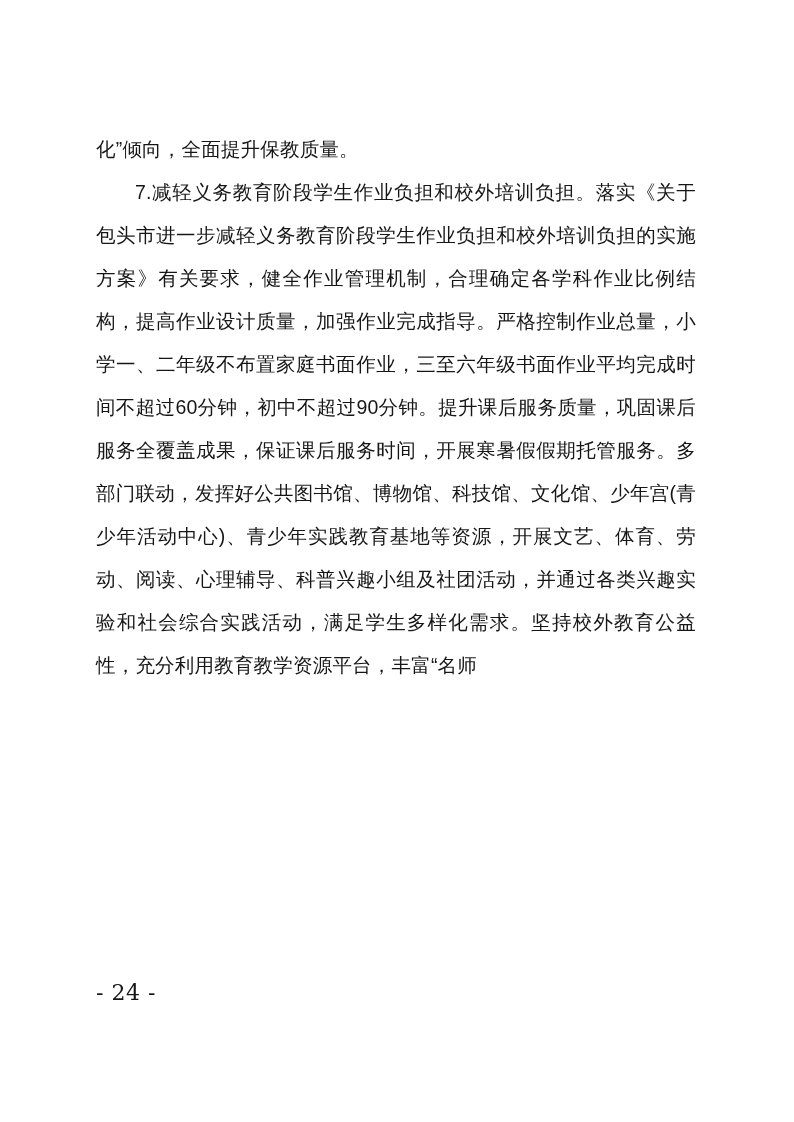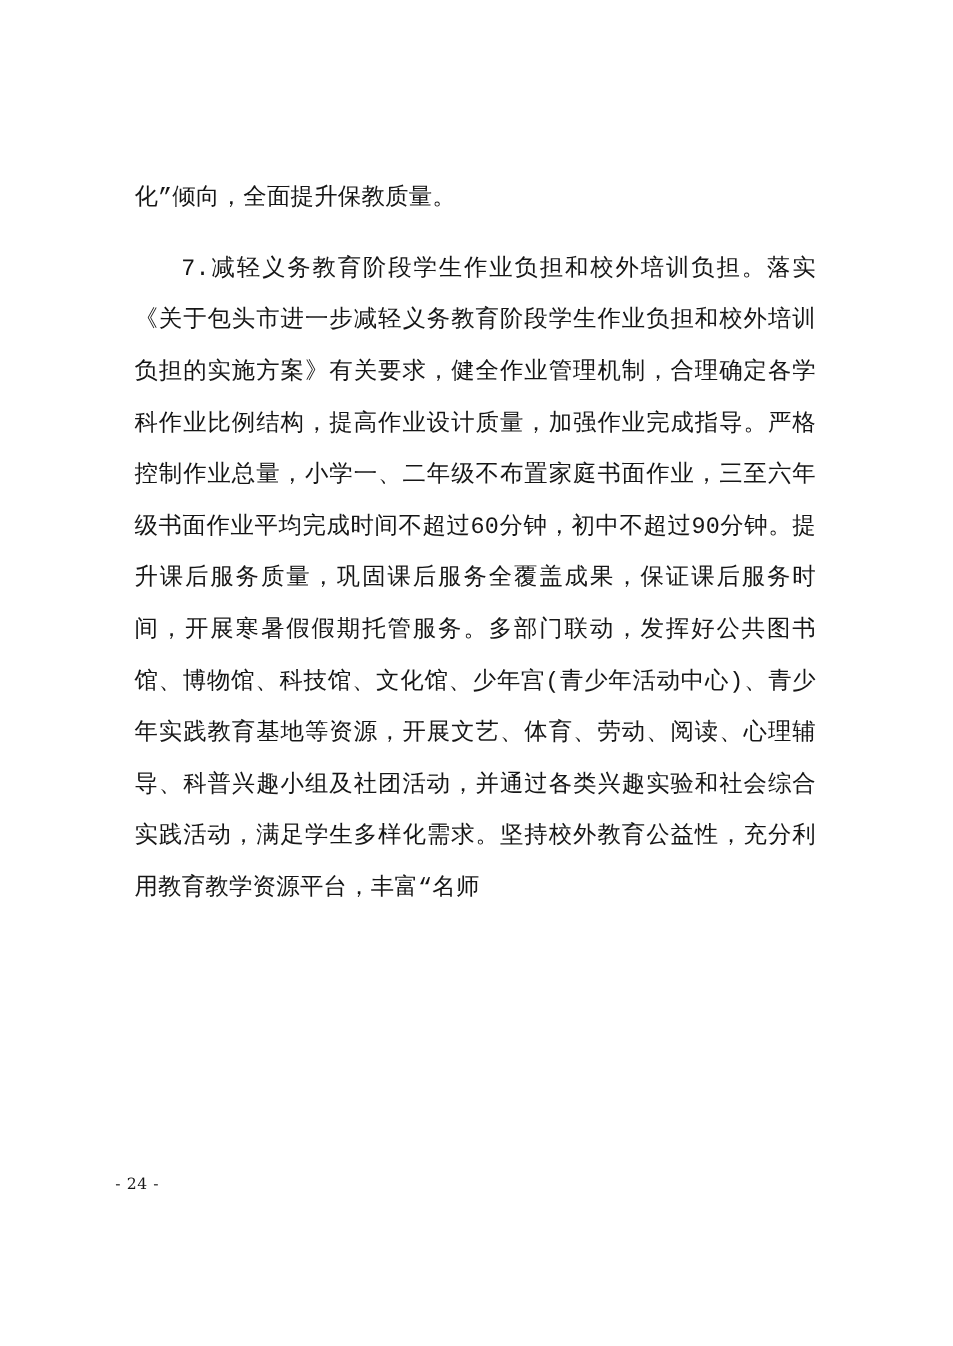--- a/index.html
+++ b/index.html
@@ -16,42 +16,42 @@
     overflow: hidden;
     font-family: "DejaVu Serif", serif;
   }
   .content {
     position: absolute;
     left: 96px;
     top: 128px;
     width: 600px;
   }
   .para {
-    font-family: Liberation Mono, monospace;
+    font-family: Liberation Sans, sans-serif;
     font-size: 19.5px;
     line-height: 43px;
     color: #161616;
     text-align: justify;
     text-justify: inter-ideograph;
     letter-spacing: 0.2px;
-    margin: 16px;
+    margin: 0;
   }
   .para + .para {
     margin-top: 0px;
   }
   .indent {
     text-indent: 39px;
   }
   .footer {
     position: absolute;
     left: 96px;
     top: 980px;
     width: 600px;
     font-family: "DejaVu Serif", serif;
-    font-size: 13px;
+    font-size: 22px;
     color: #161616;
     text-align: left;
     letter-spacing: 0.5px;
   }
 </style>
 </head>
 <body>
 
 <div class="page">
 

